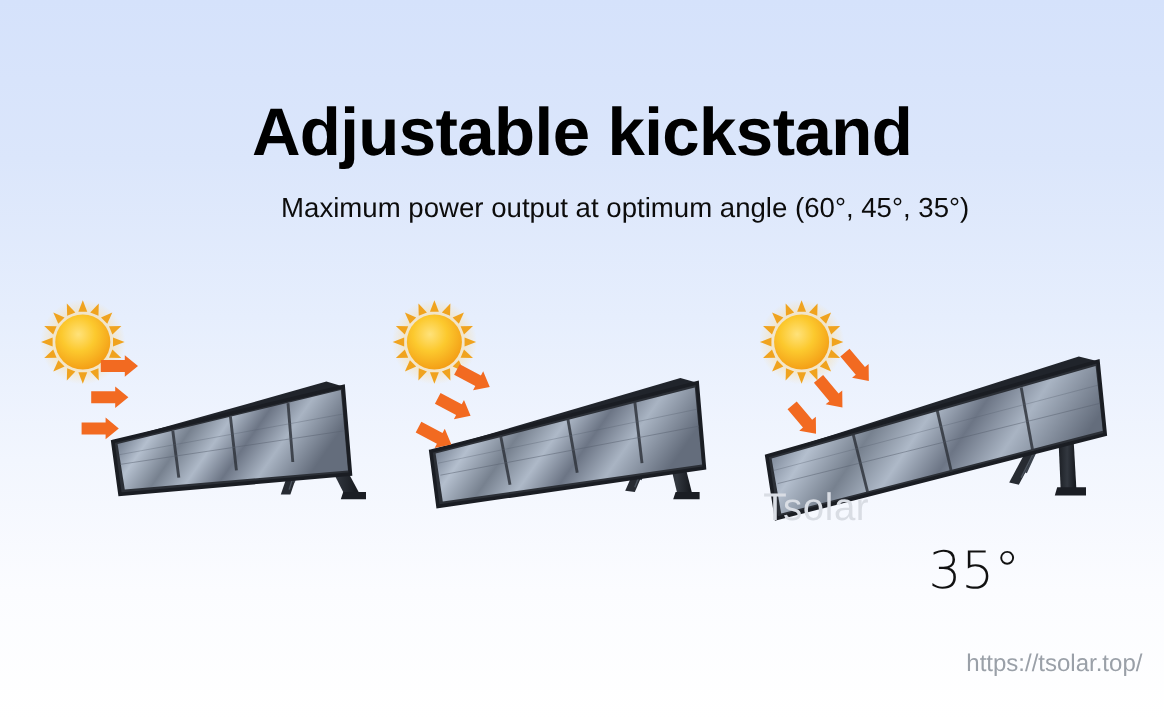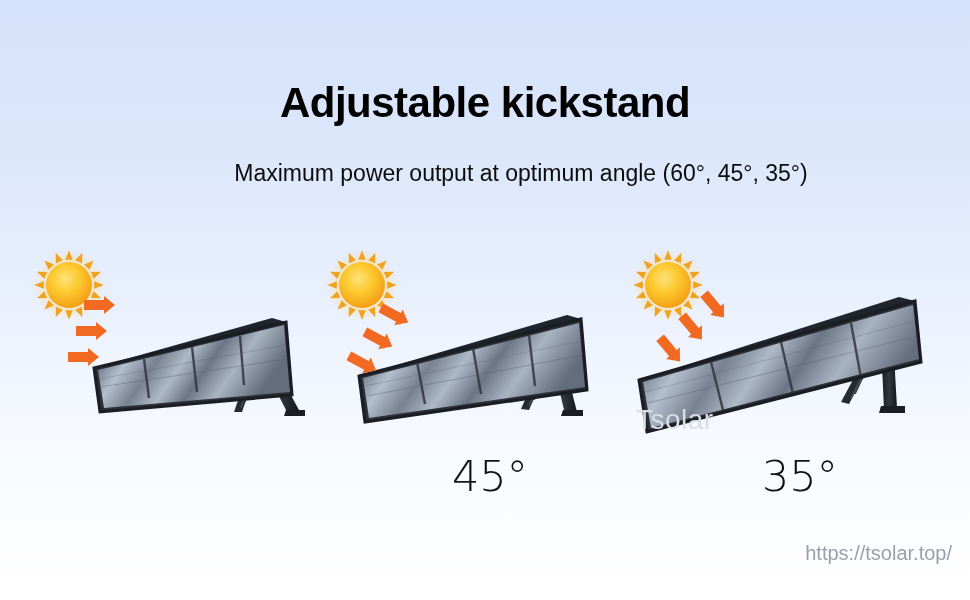--- a/index.html
+++ b/index.html
@@ -27,21 +27,21 @@
     overflow: hidden;
   }
 
   
   #title {
     position: absolute;
     top: 82px;
     left: 0;
     width: 970px;
     text-align: center;
-    font-size: 42px;
+    font-size: 56px;
     font-weight: bold;
     color: #000000;
     letter-spacing: -0.5px;
     line-height: 1;
   }
   #subtitle {
     position: absolute;
     top: 162px;
     left: 0;
     width: 970px;
@@ -84,28 +84,28 @@
     top: 455px;
     font-size: 43px;
     font-weight: 300;
     color: #111111;
     text-align: center;
     line-height: 1;
     font-family: "DejaVu Sans", sans-serif;
   }
   #angle-0 { left: 110px;  width: 140px; }
   #angle-1 { left: 420px;  width: 140px; }
-  #angle-2 { left: 730px;  width: 140px; }
+  #angle-2 { left: 710px;  width: 140px; text-align: right; }
 
   
   #watermark {
     position: absolute;
     left: 636px;
     top: 406px;
-    font-size: 28px;
+    font-size: 32px;
     font-weight: normal;
     color: #d9dde4;
     letter-spacing: 0.5px;
     line-height: 1;
   }
   #site-url {
     position: absolute;
     right: 18px;
     top: 543px;
     font-size: 20px;
@@ -398,19 +398,18 @@
             <polygon points="0,4 20,4 20,0 31,9 20,18 20,14 0,14" fill="#f26a21"></polygon>
           </g>
           <g transform="translate(52,92) rotate(50)">
             <polygon points="0,4 20,4 20,0 31,9 20,18 20,14 0,14" fill="#f26a21"></polygon>
           </g>
         </g>
       </svg>
     </div>
   </div>
 
-  <div class="angle" id="angle-1">45°</div>
   <div class="angle" id="angle-2">35°</div>
 
   <div id="watermark">Tsolar</div>
   <div id="site-url">https://tsolar.top/</div>
 
 </div>
 
 </body></html>

